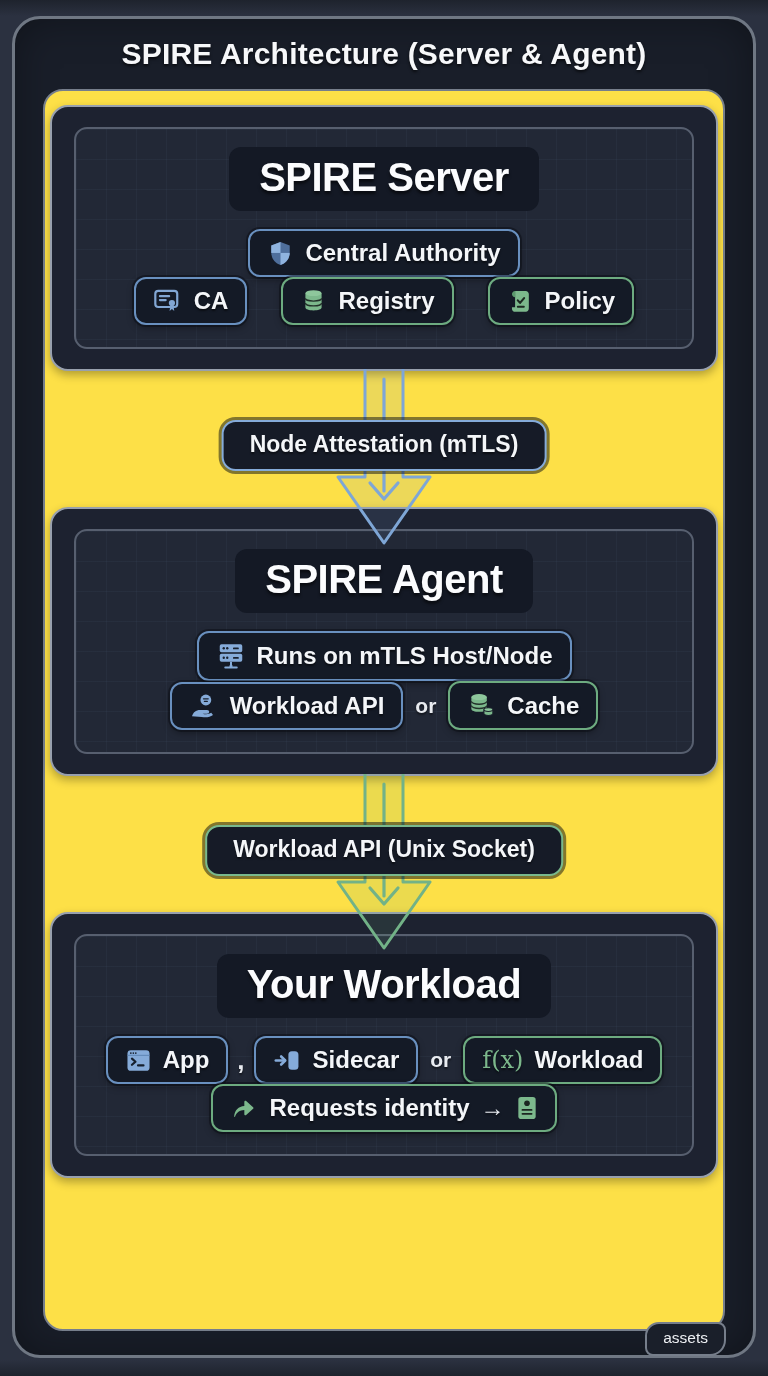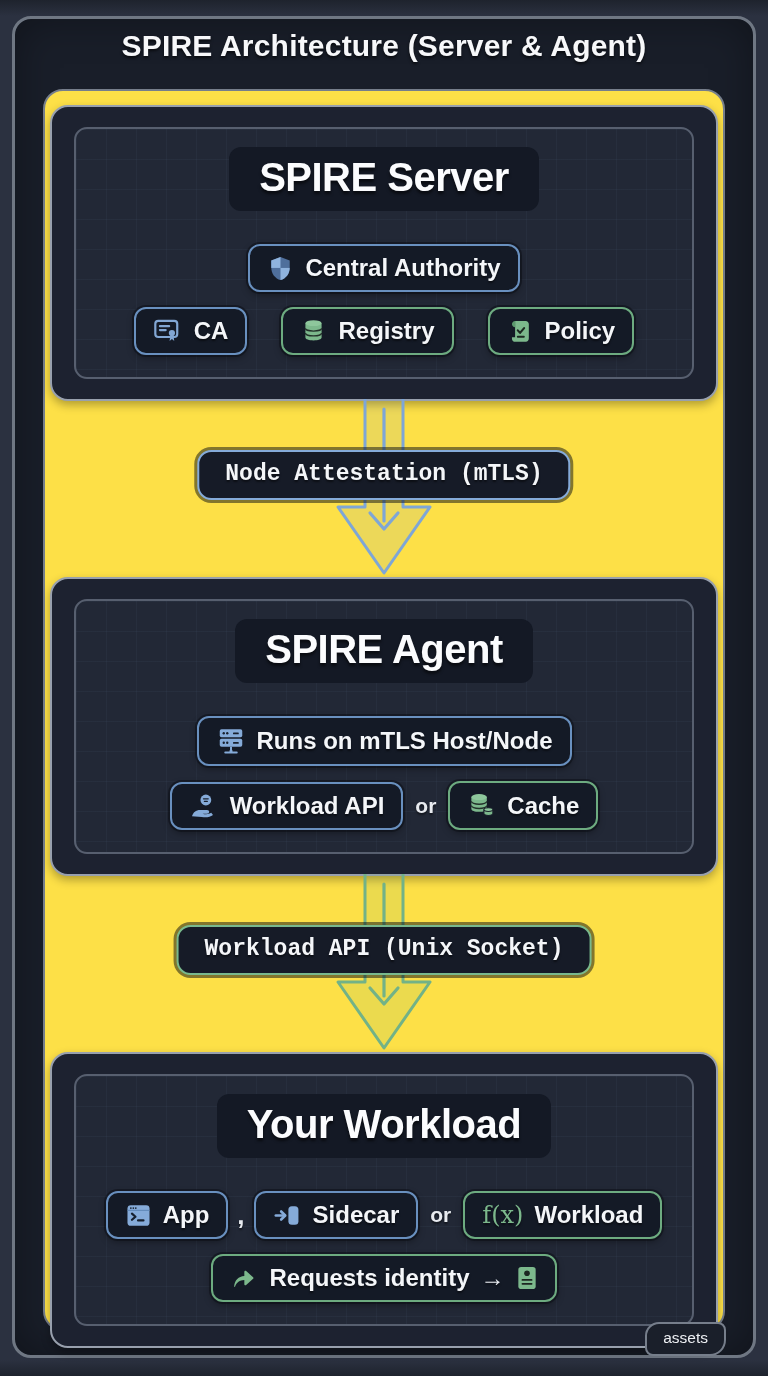--- a/index.html
+++ b/index.html
@@ -4,23 +4,23 @@
 <style>
   html,body{margin:0;padding:0;}
   body{
     width:768px;height:1376px;overflow:hidden;
     background:linear-gradient(180deg,#1e232d 0px,#2b3140 16px,#2b3140 1360px,#1e232d 1376px);
     font-family:"Liberation Sans","DejaVu Sans",sans-serif;
     color:#f5f7fa;
   }
   .outer-frame{
     position:absolute;top:16px;left:12px;right:12px;bottom:18px;
-    border:3px solid #6f7783;border-radius:19px;
+    border:3px solid #6f7783;border-radius:28px;
     background:#191e29;
-    padding-top:4px;
+    padding-top:12px;
     box-shadow:inset 0 0 40px rgba(0,0,0,.35);
   }
   .main-title{
     text-align:center;font-size:30px;font-weight:bold;letter-spacing:.2px;
     color:#f7f8fa;text-shadow:0 2px 3px rgba(0,0,0,.65);
     margin:6px 0 10px;
   }
   .content-frame{
     position:absolute;top:70px;left:28px;right:28px;bottom:24px;
     border:2.5px solid #767e8b;border-radius:20px;
@@ -45,21 +45,21 @@
     padding:18px 20px 22px;
     display:flex;flex-direction:column;align-items:center;
   }
   .panel-title{
     background:#141925;border-radius:12px;
     padding:8px 30px 11px;
     font-size:40px;font-weight:bold;letter-spacing:-0.5px;
     color:#fbfcfe;text-shadow:0 3px 3px rgba(0,0,0,.55);
     margin-bottom:18px;
   }
-  .badge-row{display:flex;align-items:center;justify-content:center;margin-top:15px;}
+  .badge-row{display:flex;align-items:center;justify-content:center;}
   .badge-row:first-of-type{margin-top:0;}
   .badge{
     display:inline-flex;align-items:center;gap:11px;
     background:#141a26;border-radius:12px;
     padding:8px 17px;
     font-size:24px;font-weight:bold;color:#f4f6f9;
     text-shadow:0 2px 2px rgba(0,0,0,.5);
     box-shadow:0 0 0 2px rgba(8,12,18,.45),0 3px 7px rgba(0,0,0,.35);
   }
   .badge.blue{border:2.5px solid #6990bf;}
@@ -69,21 +69,21 @@
     font-weight:bold;color:#e8ebf0;margin:0 12px;
     text-shadow:0 2px 2px rgba(0,0,0,.5);
   }
   .sep.or{font-size:21px;}
   .sep.comma{font-size:26px;margin:0 9px;}
   .icon{flex:0 0 auto;display:block;}
   .fx{
     font-family:"DejaVu Serif",serif;
     color:#7cb88c;font-size:24px;font-weight:normal;
   }
-  .arrow-zone{position:relative;height:176px;width:100%;font-family:Liberation Mono, monospace;}
+  .arrow-zone{position:relative;height:136px;width:100%;}
   .arrow-zone svg.flow-arrow{
     position:absolute;left:50%;top:-2px;transform:translateX(-50%);
   }
   .flow-label{
     position:absolute;left:50%;top:49px;transform:translateX(-50%);
     white-space:nowrap;
     background:#161b27;border-radius:14px;
     padding:9px 26px 11px;
     font-size:23px;font-weight:bold;color:#f4f6f9;
     text-shadow:0 2px 2px rgba(0,0,0,.5);

